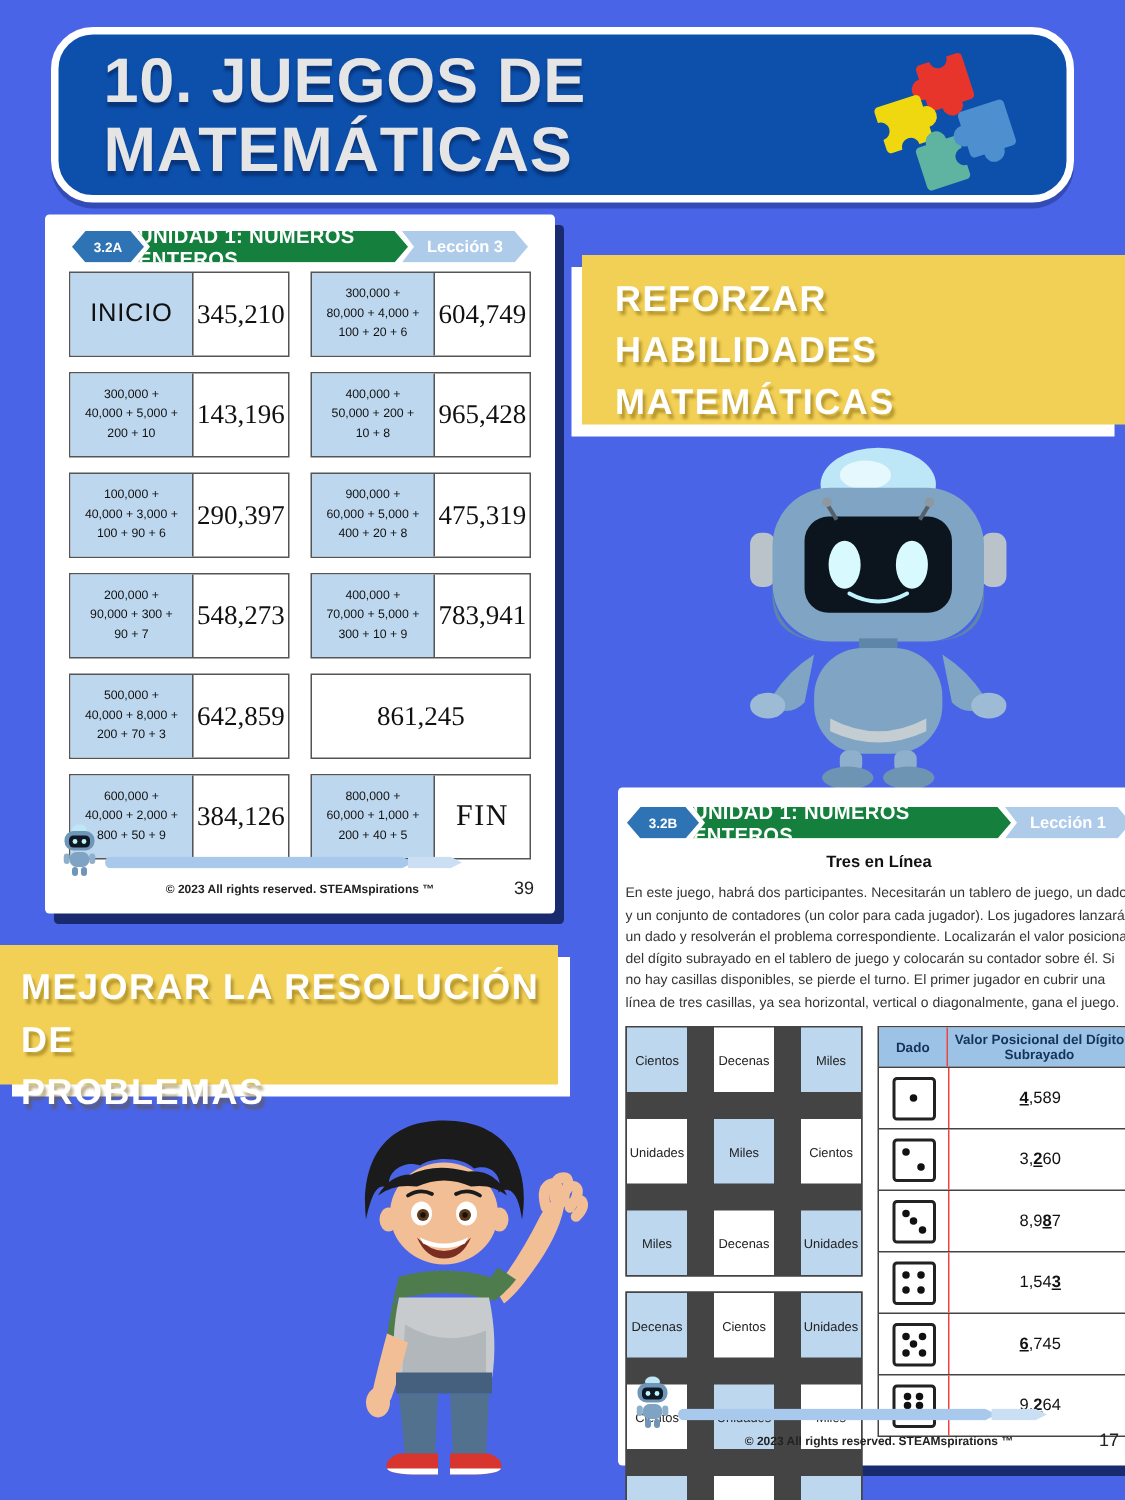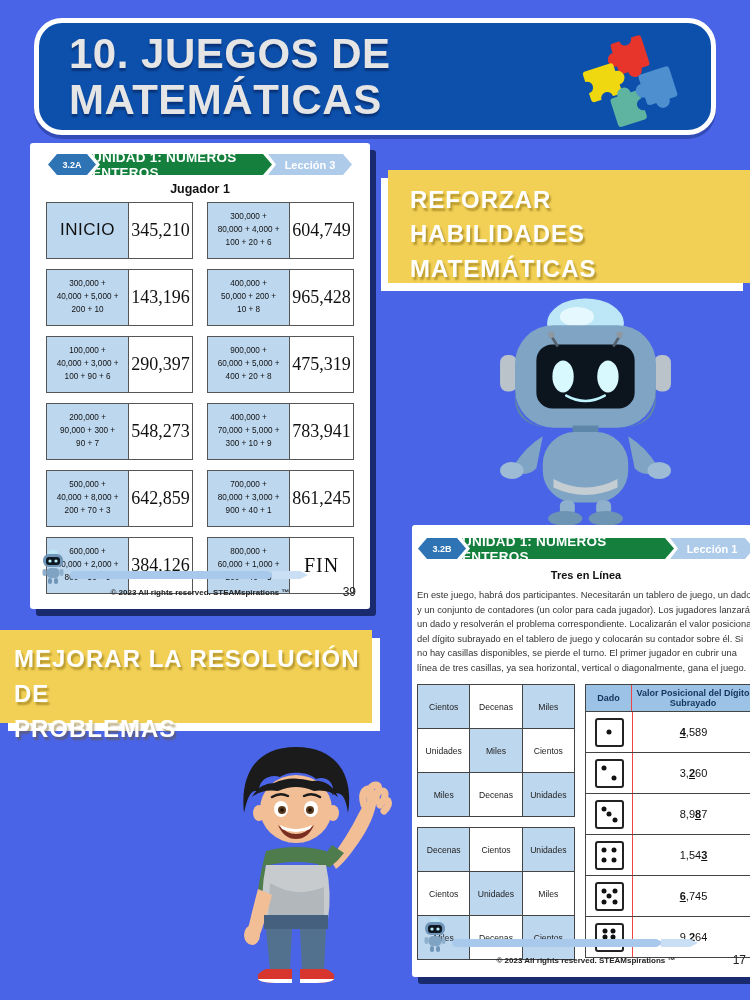--- a/index.html
+++ b/index.html
@@ -93,21 +93,21 @@
     box-shadow:8px 8px 0 #ffffff;
     font-size:24px;line-height:1.45;padding:12px 0 0 14px;box-sizing:border-box;
   }
   
   .ws-title-b{text-align:center;font-weight:700;font-size:11px;color:#111;margin-top:10px;}
   .intro{font-size:9.3px;line-height:1.56;color:#333;margin-top:7px;padding:0 3px;}
   .content-b{display:flex;gap:10px;margin-top:9px;padding:0 3px;}
   .grids-col{width:158px;}
   .grid3{
     display:grid;grid-template-columns:repeat(3,1fr);border:1px solid #444;
-    background:#444;gap:1px;
+    background:#444;gap:18px;
   }
   .grid3 + .grid3{margin-top:10px;}
   .gcell{
     background:#fff;height:43px;display:flex;align-items:center;justify-content:center;
     font-size:8.6px;color:#222;
   }
   .gcell.shaded{background:#BDD7EE;}
   .dice-col{flex:1;border:1.5px solid #444;align-self:flex-start;}
   .trow{display:flex;border-top:1px solid #444;}
   .trow.thead{border-top:none;background:#9CC3E5;}
@@ -158,21 +158,20 @@
     </g>
   </svg>
 </div>
 
 <div class="page page-a">
   <div class="chevrons">
     <div class="chev chev-tag">3.2A</div>
     <div class="chev chev-unit">UNIDAD 1: NÚMEROS ENTEROS</div>
     <div class="chev chev-lesson">Lección 3</div>
   </div>
-  <div class="ws-subtitle">Jugador 1</div>
   <div class="board" id="board-a">
       <div class="domino">
         <div class="exp start">INICIO</div>
         <div class="num">345,210</div>
       </div>
       <div class="domino">
         <div class="exp">300,000 +
 80,000 + 4,000 +
 100 + 20 + 6</div>
         <div class="num">604,749</div>
@@ -213,23 +212,20 @@
 300 + 10 + 9</div>
         <div class="num">783,941</div>
       </div>
       <div class="domino">
         <div class="exp">500,000 +
 40,000 + 8,000 +
 200 + 70 + 3</div>
         <div class="num">642,859</div>
       </div>
       <div class="domino">
-        <div class="exp">700,000 +
-80,000 + 3,000 +
-900 + 40 + 1</div>
         <div class="num">861,245</div>
       </div>
       <div class="domino">
         <div class="exp">600,000 +
 40,000 + 2,000 +
 800 + 50 + 9</div>
         <div class="num">384,126</div>
       </div>
       <div class="domino">
         <div class="exp">800,000 +

